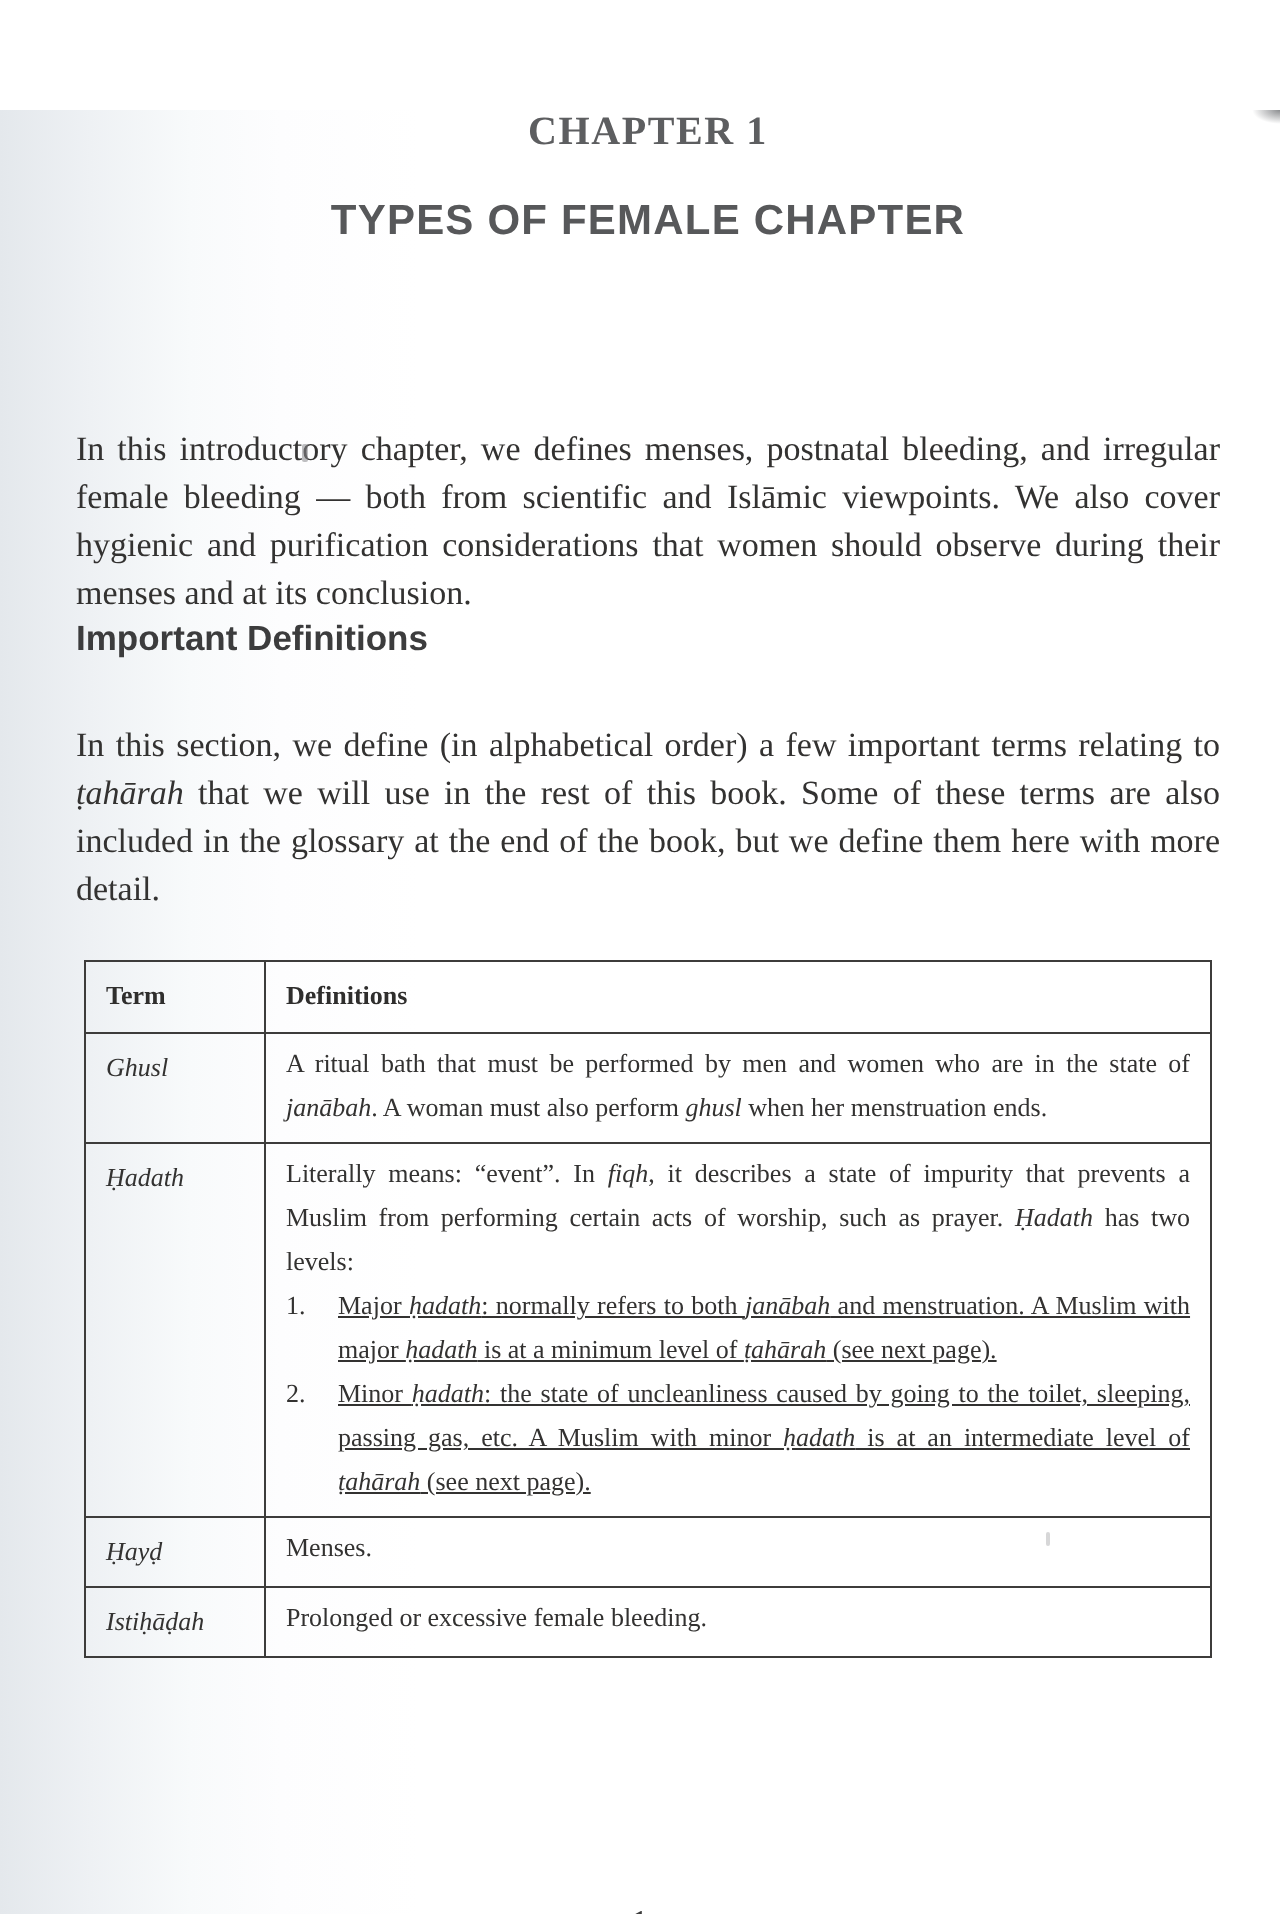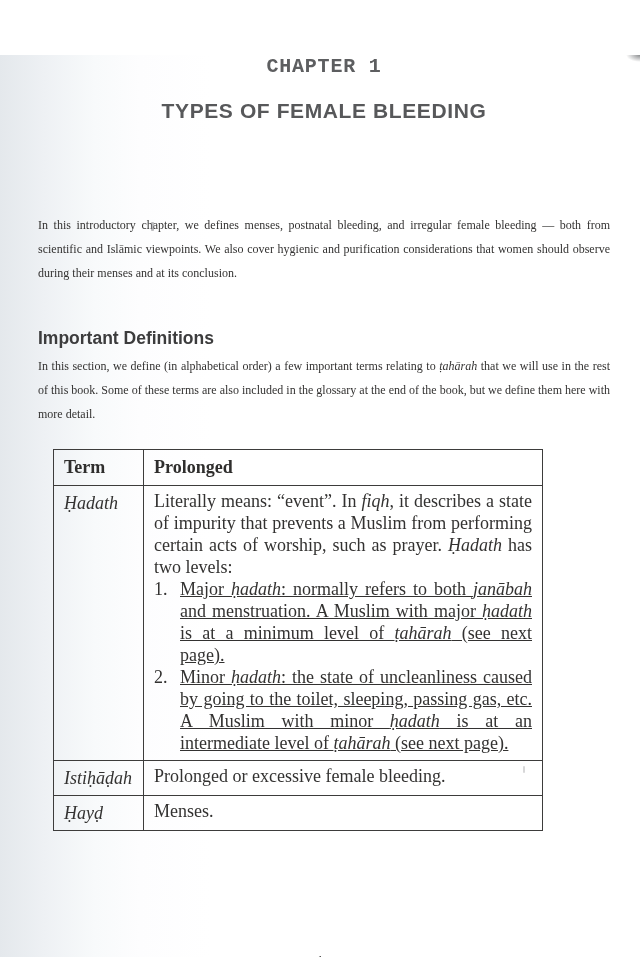--- a/index.html
+++ b/index.html
@@ -13,56 +13,55 @@
     position: relative;
     width: 640px; height: 957px;
     background: linear-gradient(to right,
       #e4e8ec 0px, #eef1f4 45px, #f8fafb 95px, #fdfdfe 140px, #ffffff 210px);
     color: #333231;
     padding: 0 30px 0 38px;
   }
   .chapter-label {
     margin-top: 55px;
     text-align: center;
-    font-family: Liberation Mono, monospace;
+    font-family: Liberation Serif, serif;
     font-weight: bold;
     font-size: 20px;
     letter-spacing: 0.8px;
     color: #5d5e60;
   }
   .chapter-title {
     margin-top: 21px;
     text-align: center;
     font-family: "Liberation Sans", sans-serif;
     font-weight: bold;
     font-size: 21px;
     letter-spacing: 0.6px;
     color: #57585a;
   }
   p.body-text {
-    font-size: 12px;
+    font-size: 17px;
     line-height: 24px;
     text-align: justify;
     color: #333231;
   }
   .intro-para { margin-top: 90px; }
   .section-heading {
-    margin-top: 43px;
     font-family: "Liberation Sans", sans-serif;
     font-weight: bold;
     font-size: 17.5px;
     color: #3c3c3d;
   }
-  .section-para { margin-top: 5px; }
+  .section-para { margin-top: 31px; }
   table.def-table {
     margin-top: 23px;
-    margin-left: 15px;
-    width: 490px;
+    margin-left: 4px;
+    width: 564px;
     border-collapse: collapse;
-    font-size: 18px;
+    font-size: 13px;
   }
   .def-table th, .def-table td {
     border: 1.5px solid #3d3c3b;
     vertical-align: top;
     padding: 4px 10px 6px 10px;
     line-height: 22px;
   }
   .def-table th {
     text-align: left;
     font-weight: bold;
@@ -102,62 +101,66 @@
 </head>
 <body>
 
 <div class="page">
 
   <div class="corner-smudge"></div>
   <div class="speck speck-1"></div>
   <div class="speck speck-2"></div>
 
   <div class="chapter-label">CHAPTER 1</div>
-  <div class="chapter-title">TYPES OF FEMALE BLEEDING</div>
+  <div class="chapter-title">TYPES OF FEMALE CHAPTER</div>
 
   <p class="body-text intro-para">In this introductory chapter, we defines menses, postnatal bleeding, and irregular female bleeding — both from scientific and Islāmic viewpoints. We also cover hygienic and purification considerations that women should observe during their menses and at its conclusion.</p>
 
   <div class="section-heading">Important Definitions</div>
 
   <p class="body-text section-para">In this section, we define (in alphabetical order) a few important terms relating to <i>ṭahārah</i> that we will use in the rest of this book. Some of these terms are also included in the glossary at the end of the book, but we define them here with more detail.</p>
 
   <table class="def-table">
     <colgroup>
         <col class="col-term">
         <col>
       </colgroup>
     <thead>
       <tr>
         <th>Term</th>
-        <th>Prolonged</th>
+        <th>Definitions</th>
       </tr>
     </thead>
     <tbody>
+      <tr>
+        <td class="term-cell"><i>Ghusl</i></td>
+        <td class="def-cell">A ritual bath that must be performed by men and women who are in the state of <i>janābah</i>. A woman must also perform <i>ghusl</i> when her menstruation ends.</td>
+      </tr>
       <tr>
         <td class="term-cell"><i>Ḥadath</i></td>
         <td class="def-cell">
           <div style="text-align: justify; font-family: Liberation Serif, serif;">Literally means: “event”. In <i>fiqh</i>, it describes a state of impurity that prevents a Muslim from performing certain acts of worship, such as prayer. <i>Ḥadath</i> has two levels:</div>
           <div class="num-list">
             <div class="num-item">
               <span class="num">1.</span>
               <span class="itxt">Major <i>ḥadath</i>: normally refers to both <i>janābah</i> and menstruation. A Muslim with major <i>ḥadath</i> is at a minimum level of <i>ṭahārah</i> (see next page).</span>
             </div>
             <div class="num-item">
               <span class="num">2.</span>
               <span class="itxt">Minor <i>ḥadath</i>: the state of uncleanliness caused by going to the toilet, sleeping, passing gas, etc. A Muslim with minor <i>ḥadath</i> is at an intermediate level of <i>ṭahārah</i> (see next page).</span>
             </div>
           </div>
         </td>
       </tr>
       <tr>
+        <td class="term-cell"><i>Ḥayḍ</i></td>
+        <td class="def-cell">Menses.</td>
+      </tr>
+      <tr>
         <td class="term-cell"><i>Istiḥāḍah</i></td>
         <td class="def-cell">Prolonged or excessive female bleeding.</td>
-      </tr>
-      <tr>
-        <td class="term-cell"><i>Ḥayḍ</i></td>
-        <td class="def-cell">Menses.</td>
       </tr>
     </tbody>
   </table>
 
   <div class="page-number">1</div>
 
 </div>
 
 </body></html>

